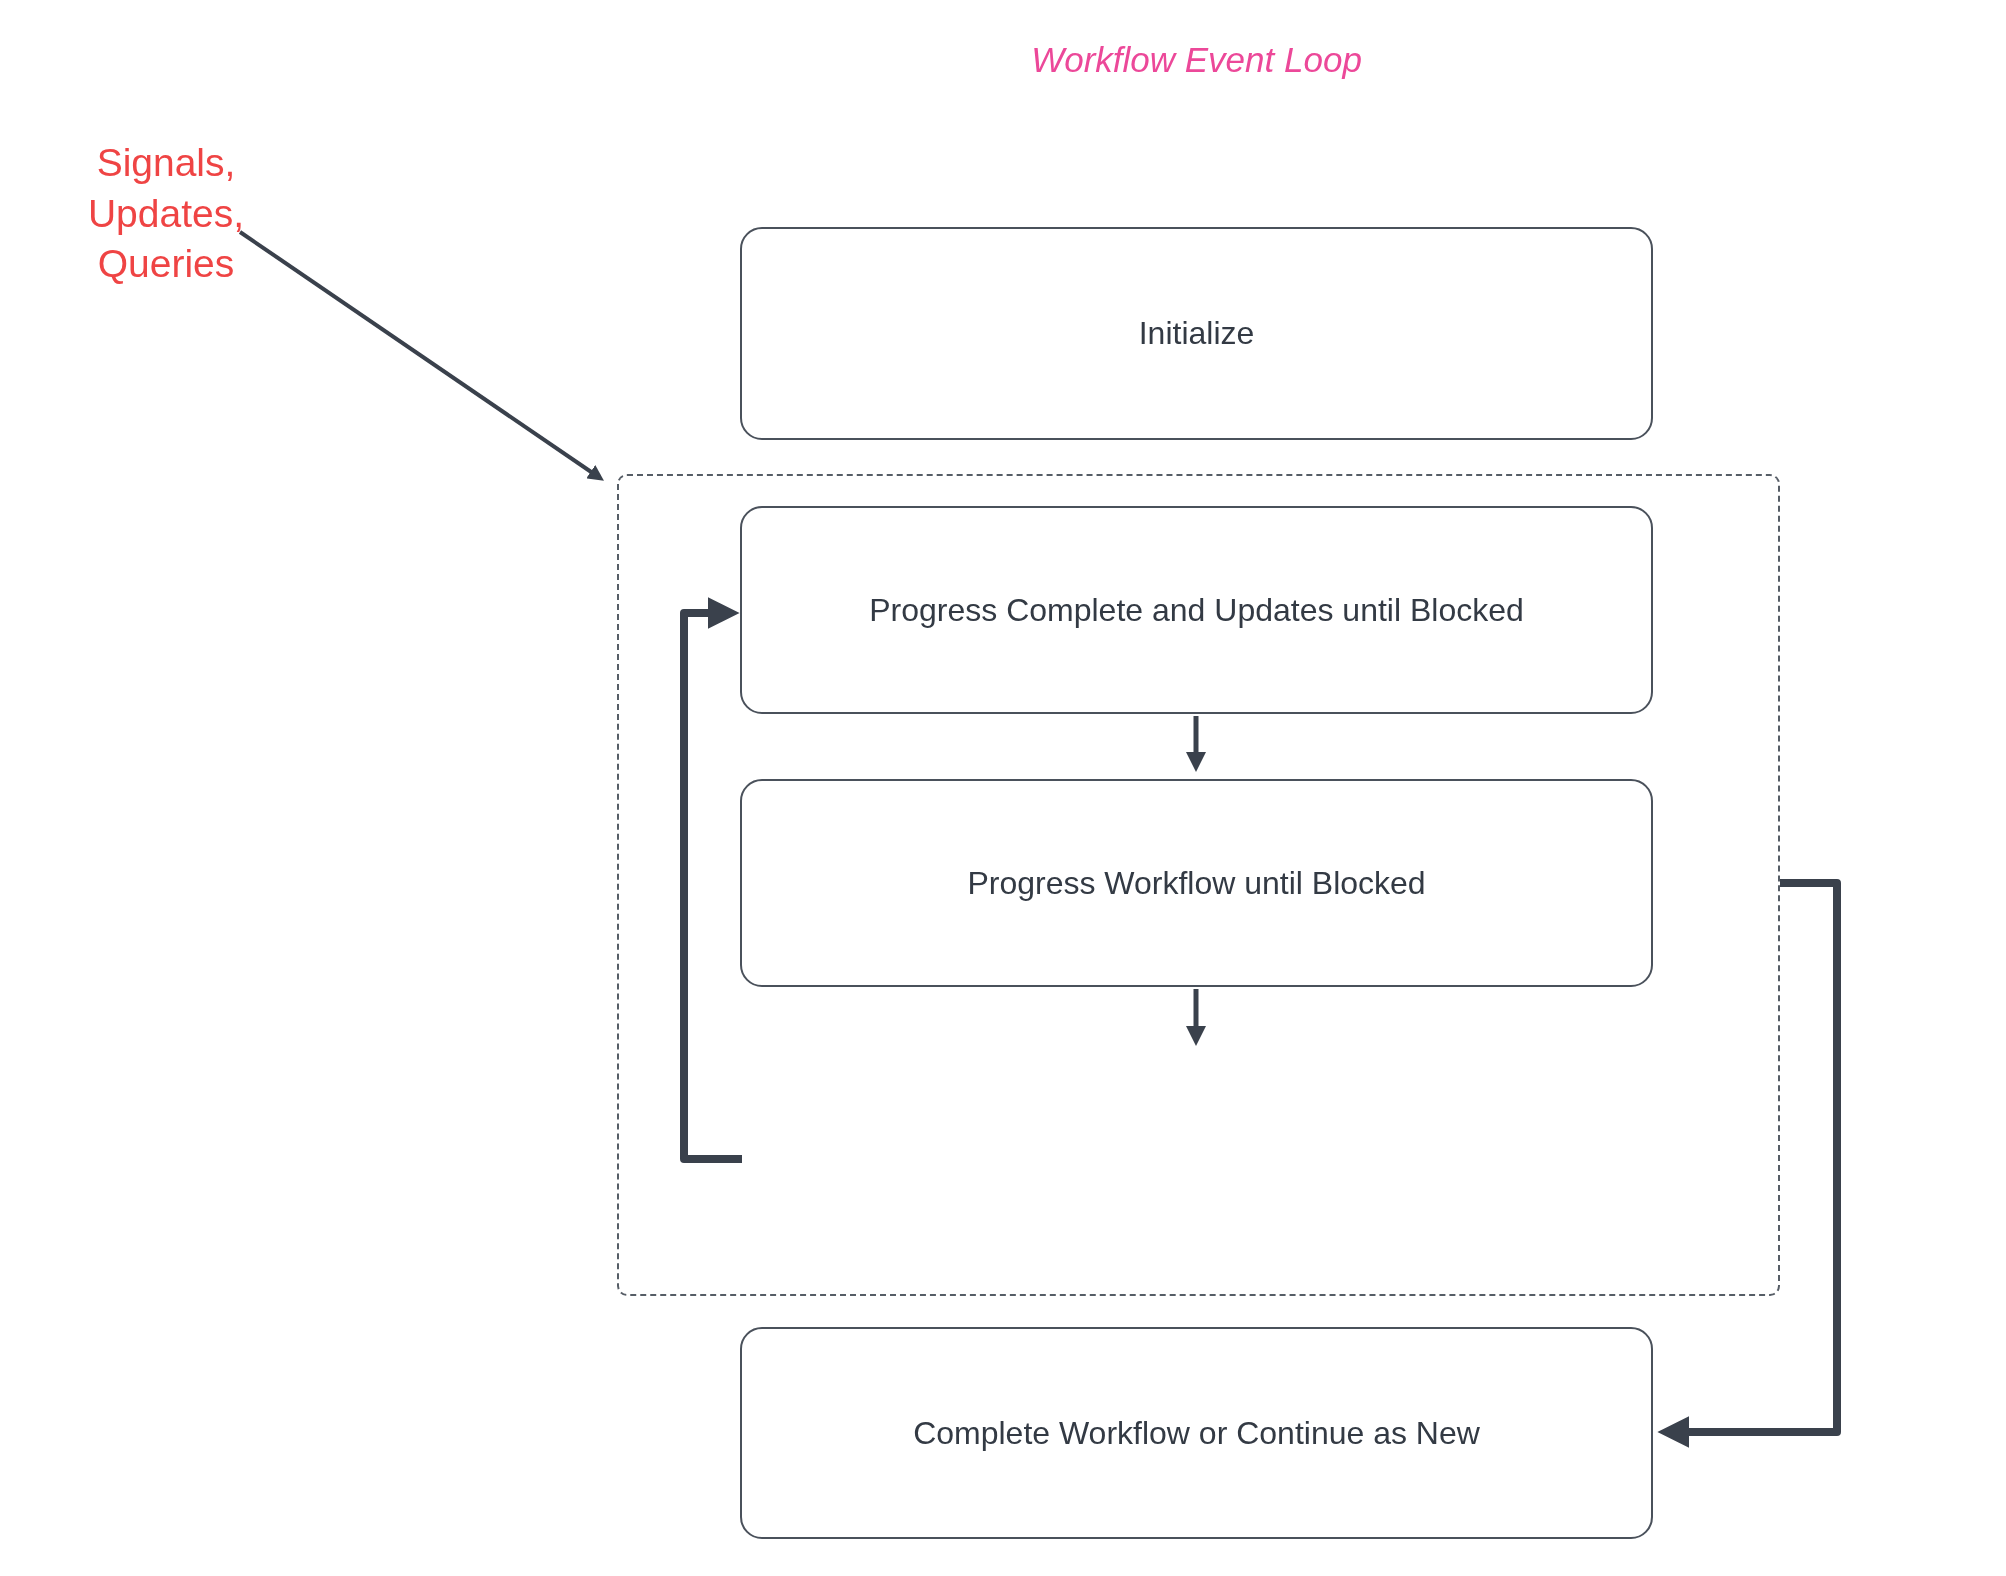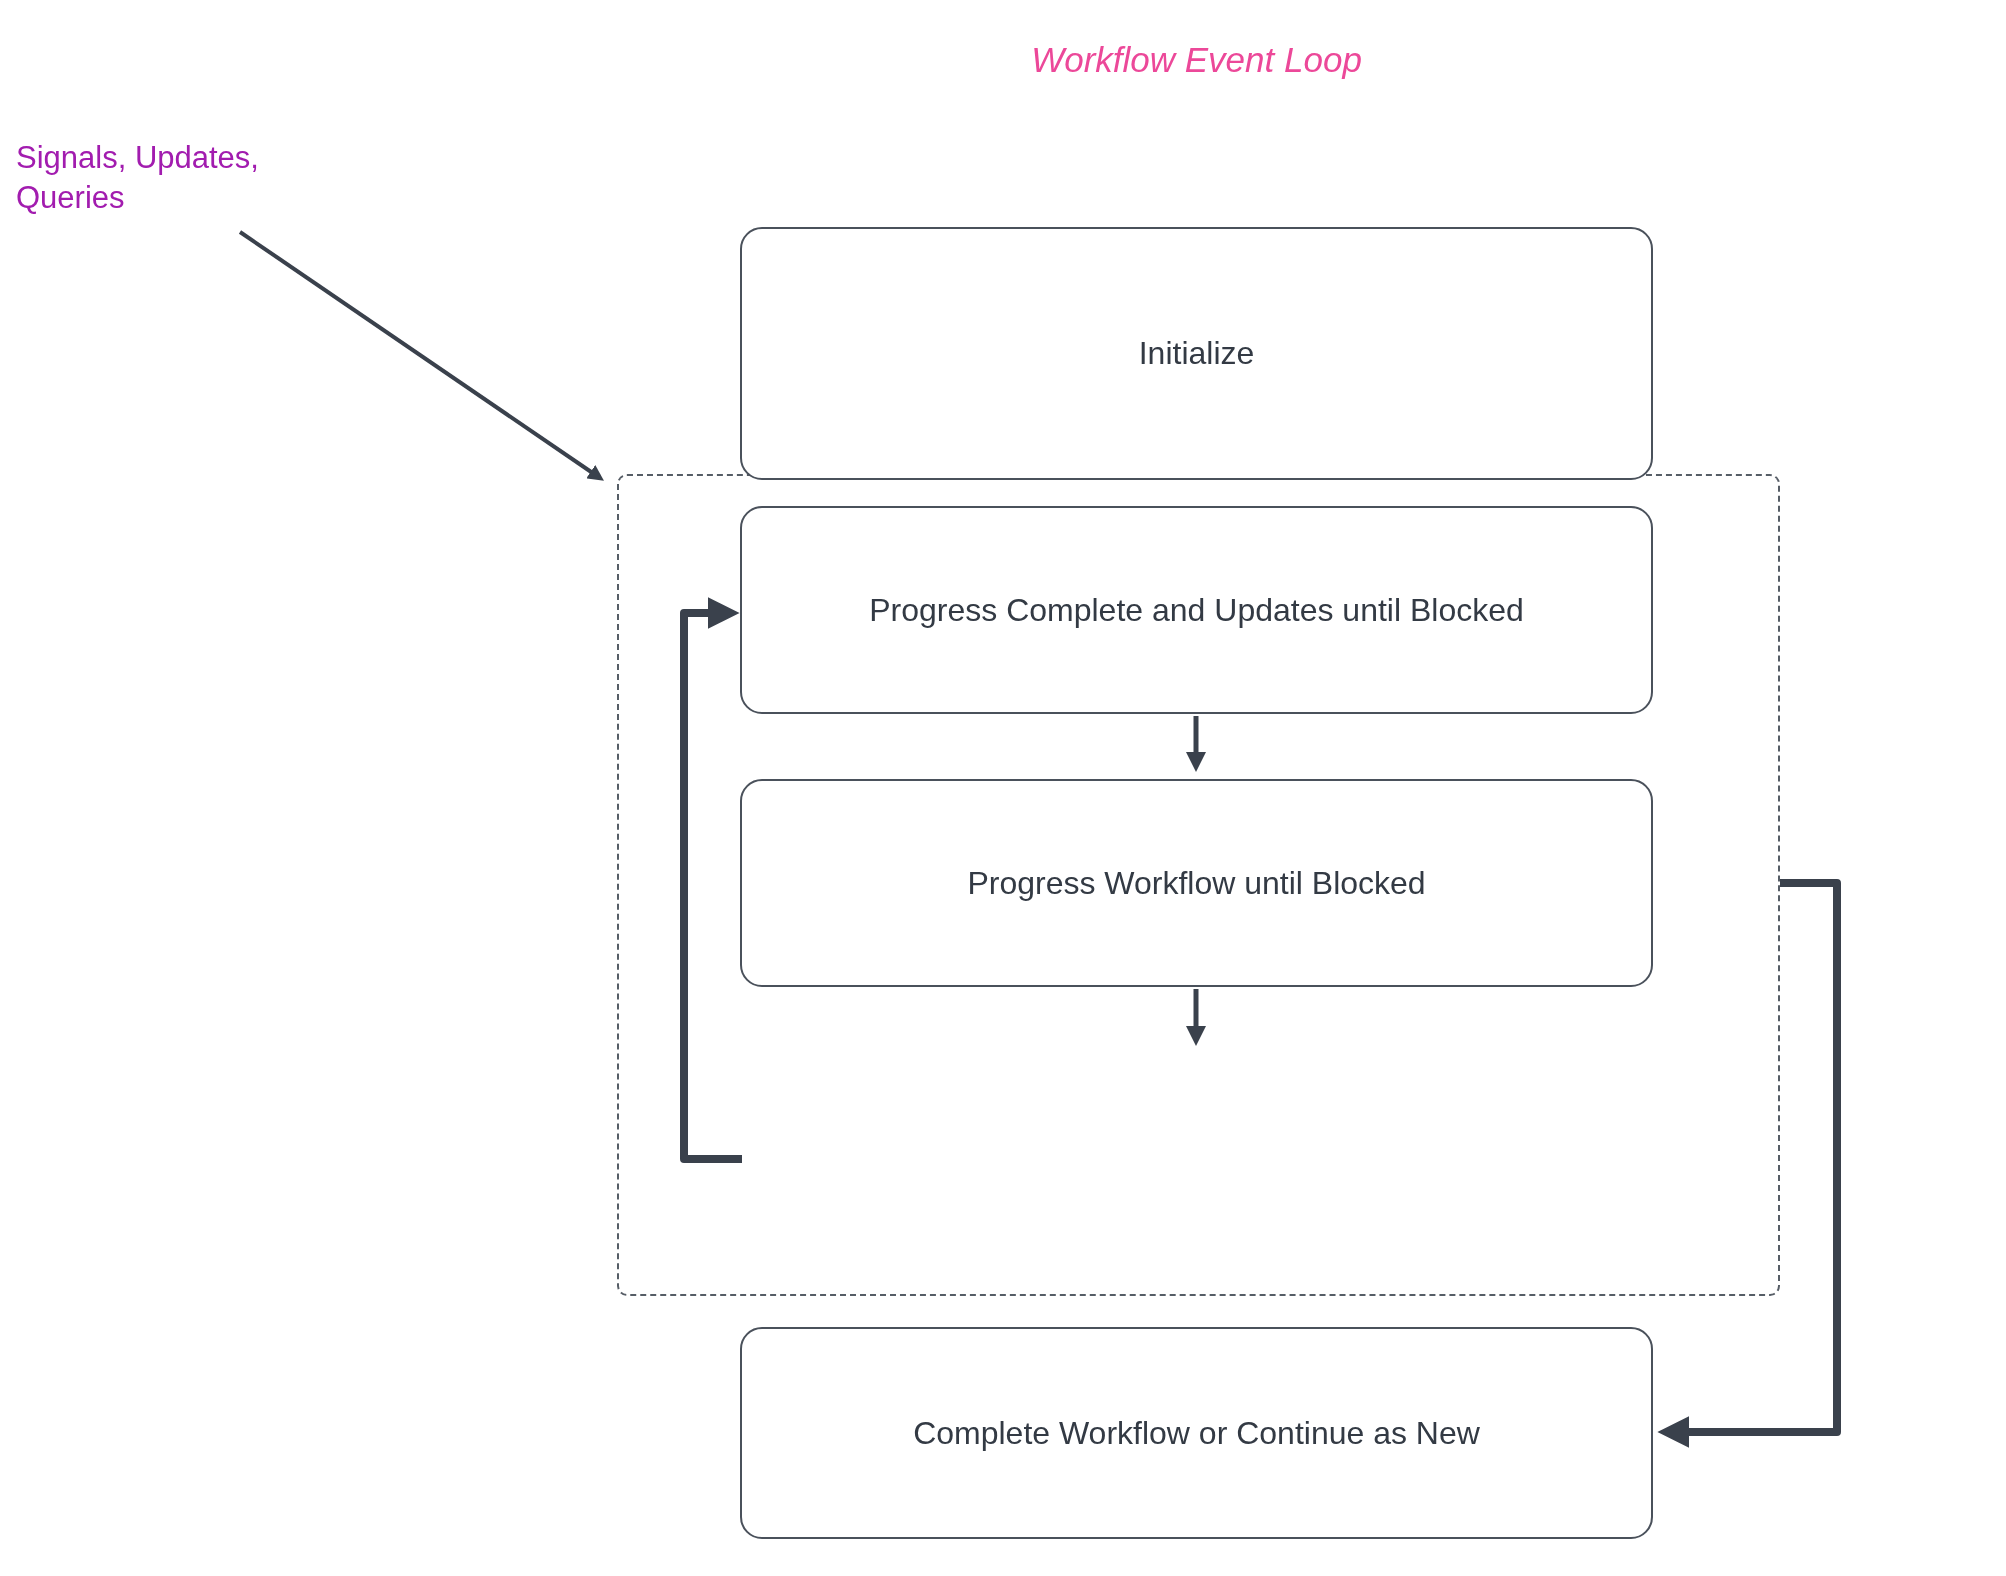--- a/index.html
+++ b/index.html
@@ -20,42 +20,42 @@
     text-align: center;
     font-size: 35px;
     font-style: italic;
     color: #ec4899;
   }
   .annotation {
     position: absolute;
     left: 16px;
     top: 138px;
     width: 300px;
-    text-align: left;
-    font-size: 31px;
+    text-align: center;
+    font-size: 39px;
     line-height: 1.3;
-    color: #a21caf;
+    color: #ef4444;
     white-space: pre-line;
   }
   .node {
     position: absolute;
     left: 740px;
     width: 913px;
     background: #ffffff;
     border: 2px solid #4a515b;
     border-radius: 22px;
     display: flex;
     align-items: center;
     justify-content: center;
     text-align: center;
     font-size: 32px;
     color: #333a44;
     padding: 0 30px;
   }
-  .node-initialize   { top: 227px;  height: 253px; }
+  .node-initialize   { top: 227px;  height: 213px; }
   .node-signals      { top: 506px;  height: 208px; }
   .node-workflow     { top: 779px;  height: 208px; }
   .node-queries      { top: 1054px; height: 205px; }
   .node-complete     { top: 1327px; height: 212px; }
   .loop-container {
     position: absolute;
     left: 617px;
     top: 474px;
     width: 1163px;
     height: 822px;

